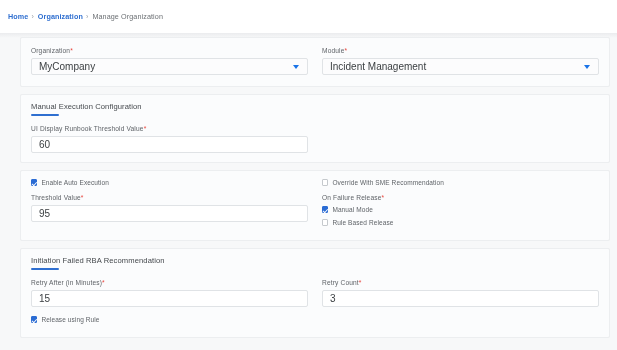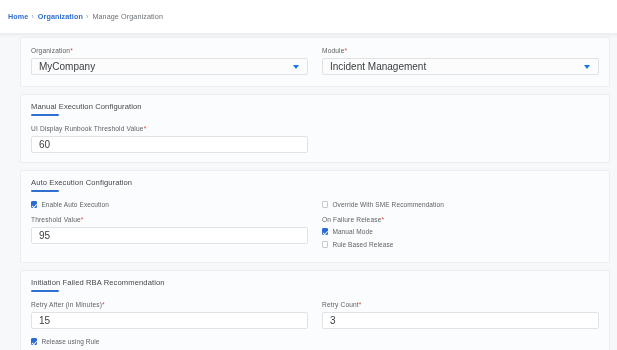--- a/index.html
+++ b/index.html
@@ -237,21 +237,20 @@
       <div class="row">
         <div class="col">
           <label class="field-label"><span>UI Display Runbook Threshold Value</span><span class="req">*</span></label>
           <input class="text-box" type="text" value="60" style="">
         </div>
         <div class="col"></div>
       </div>
     </div>
 
     <div class="card card-section">
-      <div class="sec-head">Auto Execution Configuration</div>
       <div class="row">
 
         <div class="col">
           <div class="cbrow">
             <span class="cb on"></span>
             <span class="cb-label">Enable Auto Execution</span>
           </div>
           <label class="field-label mt6"><span>Threshold Value</span><span class="req">*</span></label>
           <input class="text-box" type="text" value="95" style="">
         </div>

